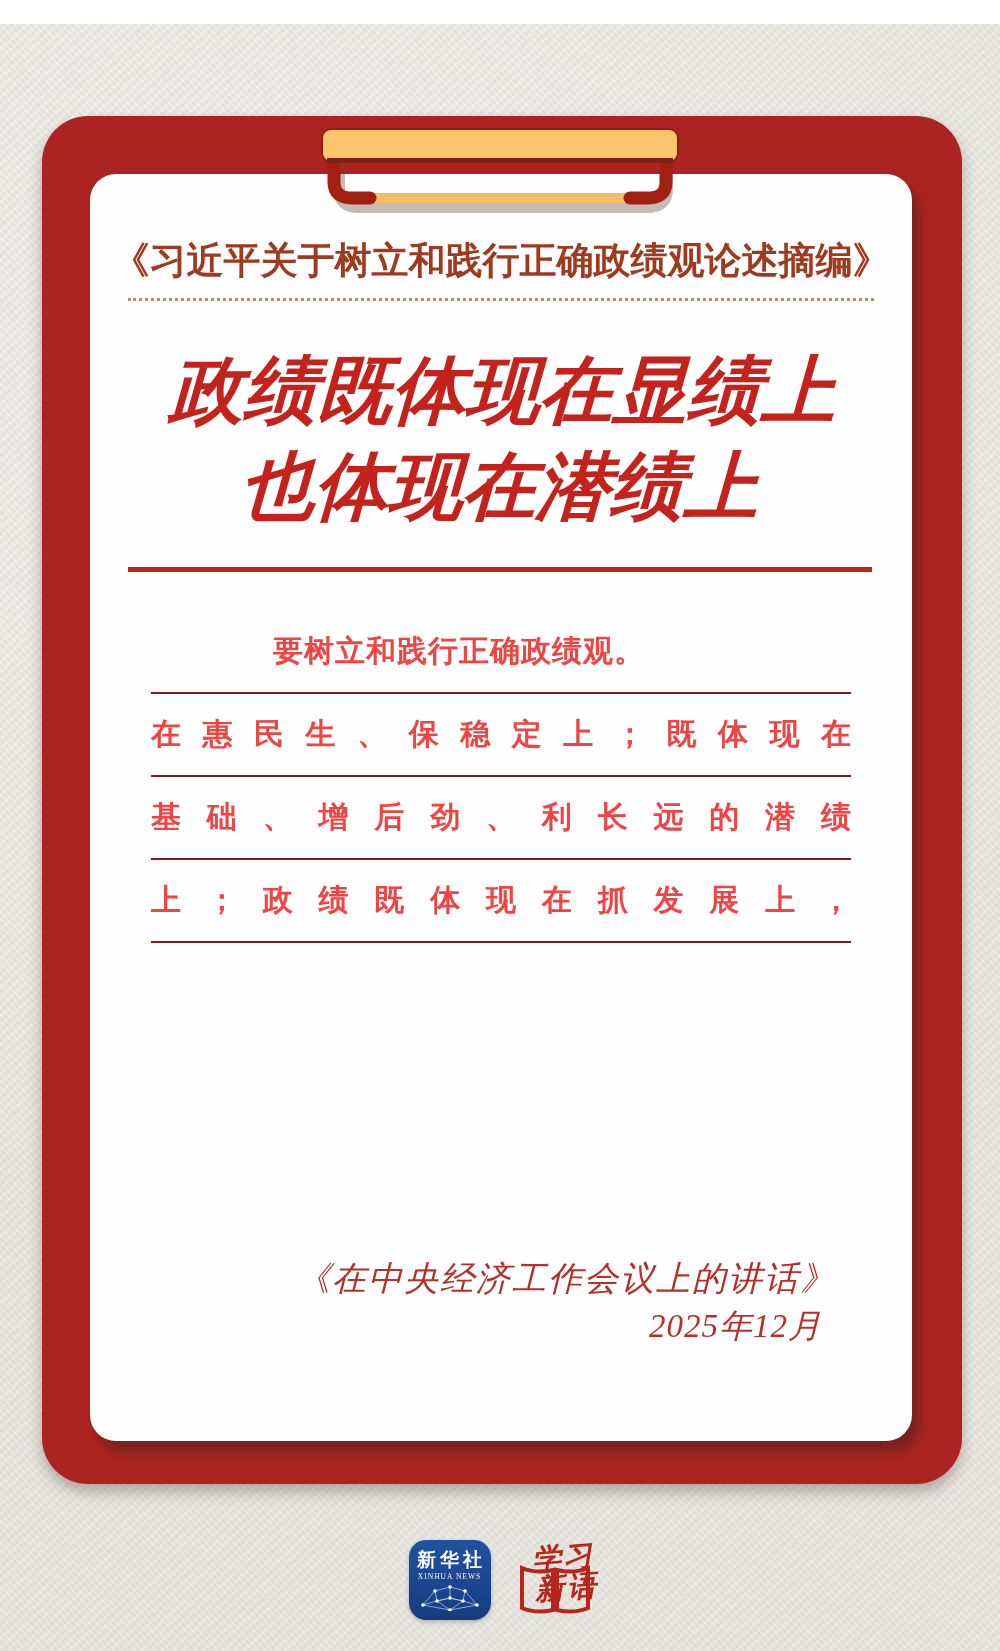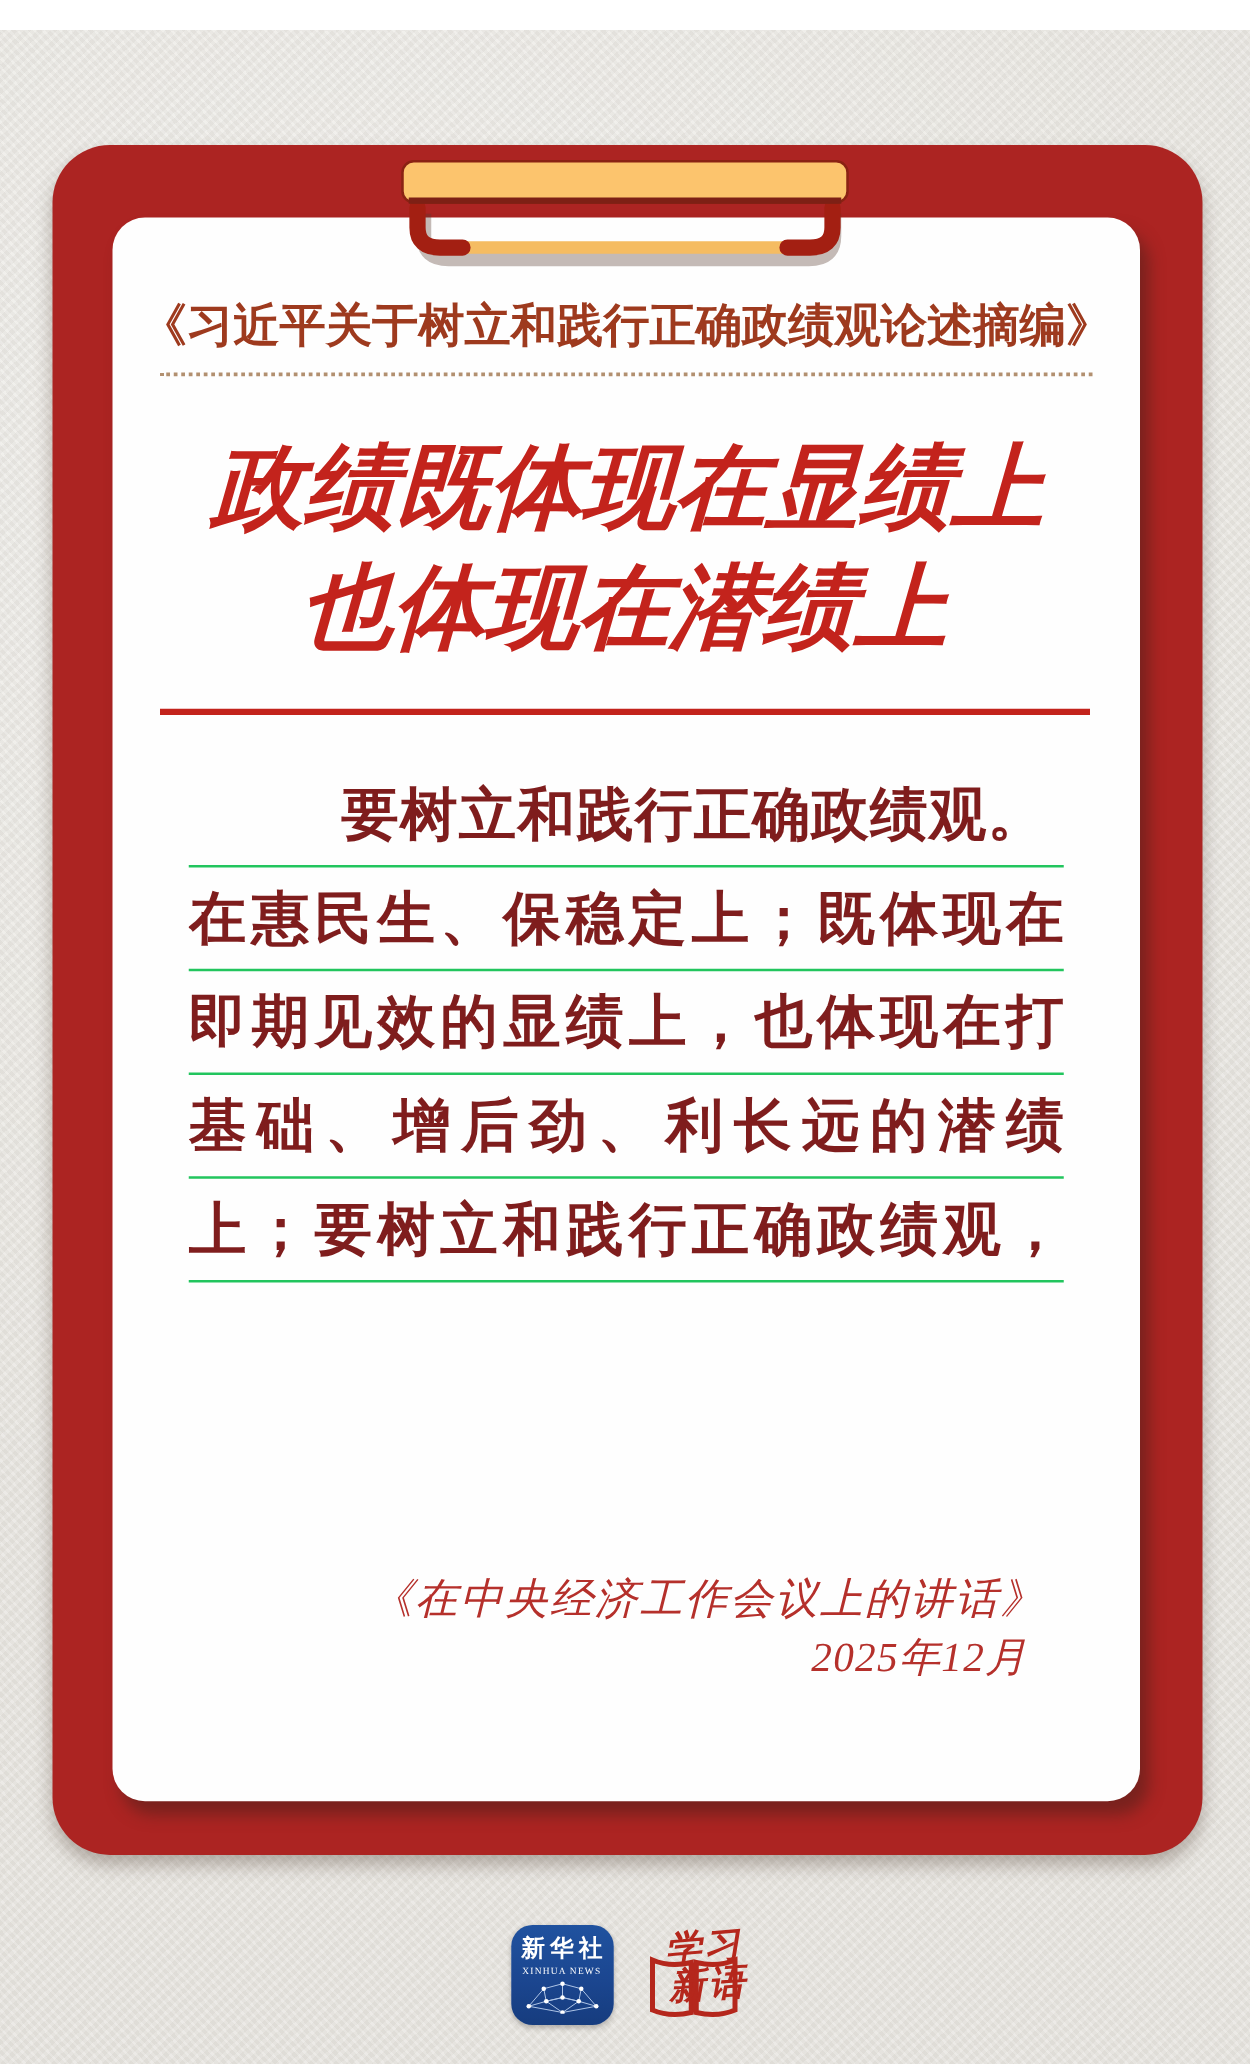--- a/index.html
+++ b/index.html
@@ -85,23 +85,23 @@
     background: #c3231c;
   }
 
   .quote {
     position: absolute;
     left: 61px; right: 61px; top: 437px;
   }
   .quote-line {
     height: 83px;
     display: block;
-    border-bottom: 2px solid #22c55e;
-    color: #7f1d1d;
-    font-size: 46px;
+    border-bottom: 2px solid #7f1d1d;
+    color: #ef4444;
+    font-size: 30px;
     font-weight: bold;
     line-height: 80px;
     text-align: justify;
     text-align-last: justify;
     overflow: hidden;
     white-space: nowrap;
   }
   .quote-line.first {
     text-align-last: left;
     text-indent: 122px;
@@ -215,23 +215,22 @@
     <div class="main-title">
       <div>政绩既体现在显绩上</div>
       <div>也体现在潜绩上</div>
     </div>
 
     <div class="title-rule"></div>
 
     <div class="quote">
       <div class="quote-line first">要树立和践行正确政绩观。</div>
       <div class="quote-line">在惠民生、保稳定上；既体现在</div>
-      <div class="quote-line">即期见效的显绩上，也体现在打</div>
       <div class="quote-line">基础、增后劲、利长远的潜绩</div>
-      <div class="quote-line">上；要树立和践行正确政绩观，</div>
+      <div class="quote-line">上；政绩既体现在抓发展上，</div>
     </div>
 
     <div class="attribution">《在中央经济工作会议上的讲话》</div>
 
     <div class="quote-date">2025年12月</div>
   </div>
 
   <svg class="clip" viewBox="0 0 364 92" xmlns="http://www.w3.org/2000/svg">
 
     <path d="M18,40 L18,58 Q18,76 38,76 L326,76 Q346,76 346,58 L346,40" fill="none" stroke="rgba(90,60,50,0.35)" stroke-width="12" transform="translate(3,5)"></path>

